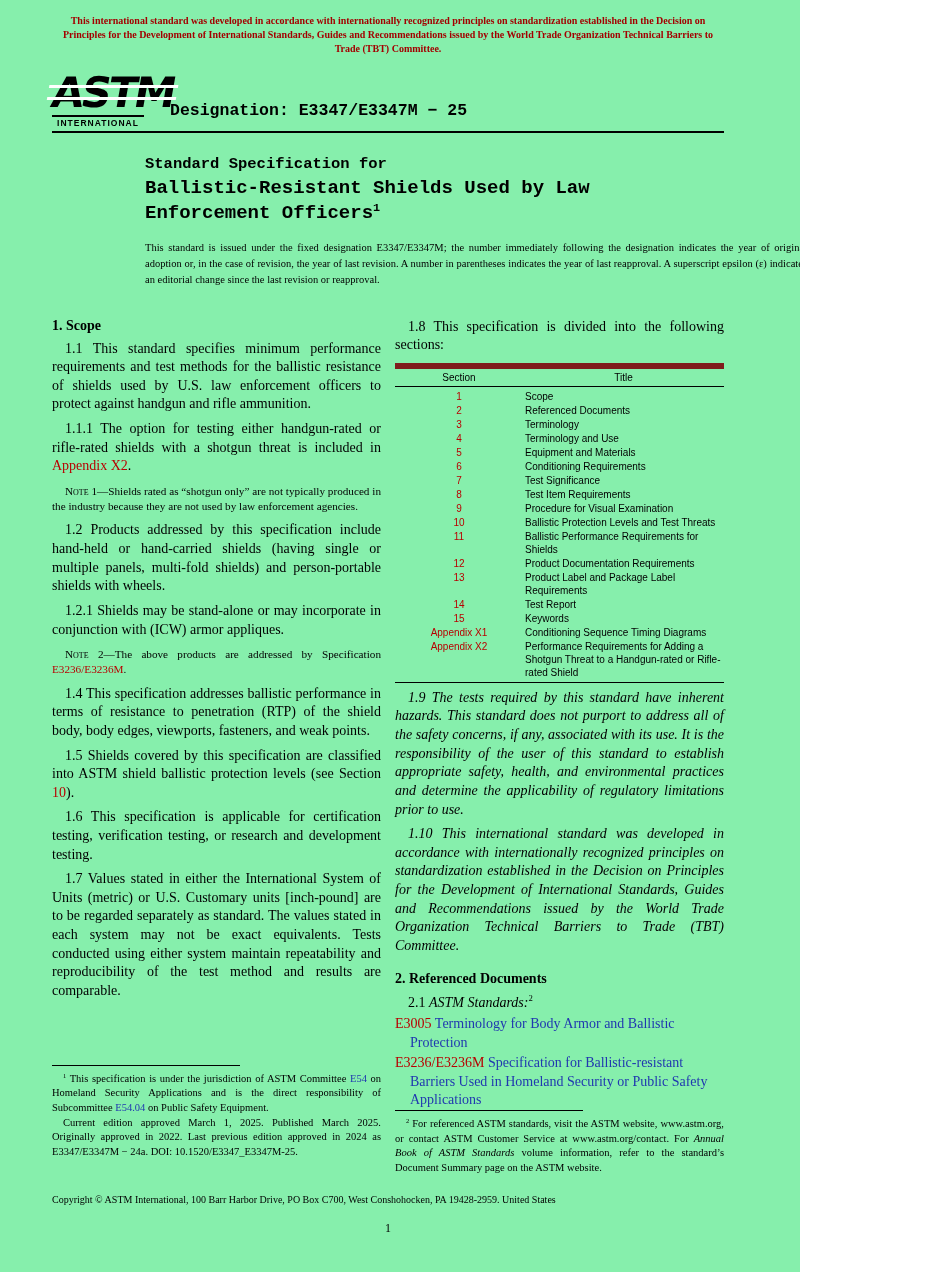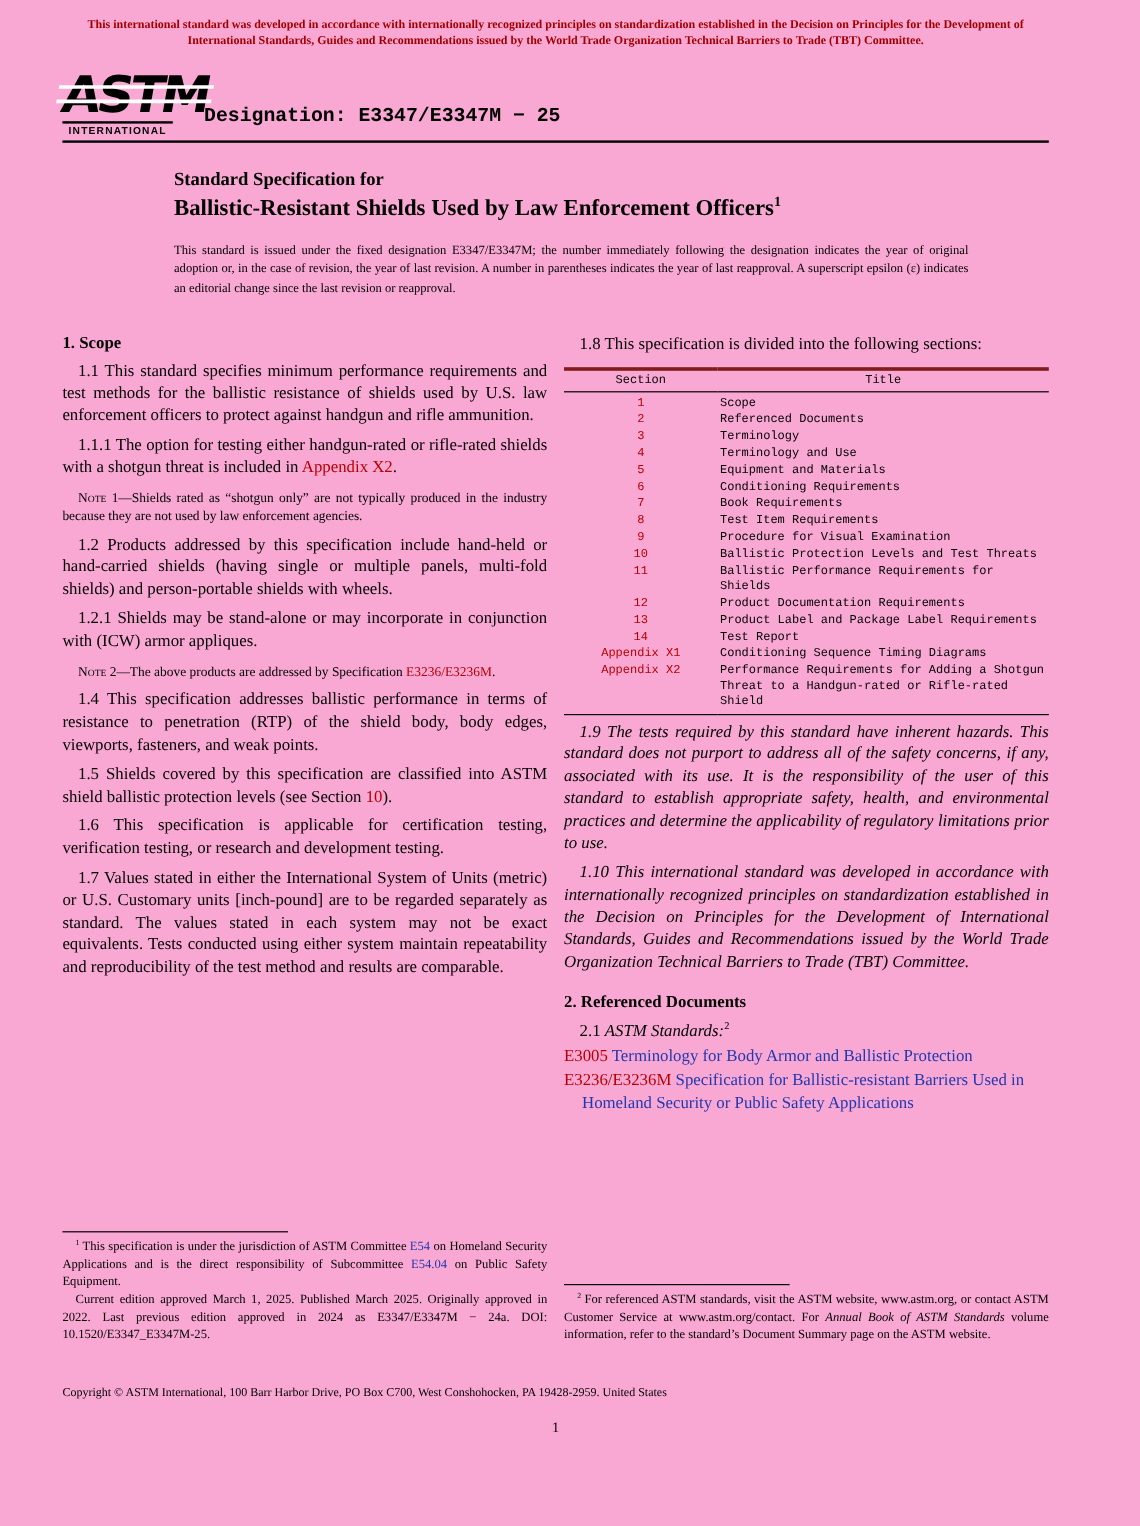--- a/index.html
+++ b/index.html
@@ -1,19 +1,19 @@
 <!DOCTYPE html>
 <html style="--notice_red: #a30000; --link_red: #b80000; --link_blue: #2038b0;"><head>
 <meta charset="utf-8">
 <style>
   * { margin: 0; padding: 0; box-sizing: border-box; }
   html, body { background: #ffffff; }
   body { font-family: "Liberation Serif", serif; color: #000; }
   .page {
-    width: 950px; height: 1272px; background: #f9a8d4;
+    width: 800px; height: 1272px; background: #86efac;
     position: relative; padding: 12px 76px 0 52px; overflow: hidden;
   }
 
   
   .tbt-notice {
     font-size: 10px; font-weight: bold; color: var(--notice_red, #a00000);
     text-align: center; line-height: 1.4; padding: 2px 6px 0 6px;
   }
 
   
@@ -37,21 +37,21 @@
     font-family: "Liberation Sans", sans-serif; font-weight: bold;
     font-size: 8.5px; letter-spacing: 1px; border-top: 2px solid #000;
     margin-top: 1px; padding-top: 1px;
   }
   .designation {
     margin-left: 26px; font-family: Liberation Mono, monospace;
     font-weight: bold; font-size: 16.5px; margin-top: 20px;
   }
 
   
-  .title-block { margin: 22px 0 0 93px; font-family: Liberation Serif, serif; font-weight: bold; }
+  .title-block { margin: 22px 0 0 93px; font-family: Liberation Mono, monospace; font-weight: bold; }
   .title-line1 { font-size: 15.5px; margin-bottom: 3px; }
   .title-line2 { font-size: 19px; width: 580px; line-height: 1.3; }
   .issuance {
     margin: 15px 0 0 93px; width: 662px; font-size: 10.5px;
     line-height: 1.5; text-align: justify;
   }
 
   
   .columns { display: flex; gap: 14px; margin-top: 26px; height: 846px; }
   .col { width: 410px; display: flex; flex-direction: column; }
@@ -69,22 +69,22 @@
   }
   .note-label { font-variant: small-caps; }
 
   .red { color: var(--link_red, #b30000); }
   .blue { color: var(--link_blue, #2038b0); }
   a { text-decoration: none; color: inherit; cursor: pointer; }
 
   
   table.toc {
     width: 100%; border-collapse: collapse; margin-top: 8px;
-    font-family: Liberation Mono, monospace; font-size: 10px; line-height: 1.3;
-    border-top: 3px solid #7f1d1d; border-bottom: 1px solid #000;
+    font-family: Liberation Sans, sans-serif; font-size: 10px; line-height: 1.3;
+    border-top: 6px solid #7f1d1d; border-bottom: 1px solid #000;
   }
   .toc th {
     font-weight: normal; border-bottom: 1px solid #000;
     padding: 2px 0; text-align: center;
   }
   .toc td { vertical-align: top; padding: 0.5px 2px; }
   .toc td.sec { width: 128px; text-align: center; }
   .toc td.ttl { text-align: left; }
   .toc tbody tr:first-child td { padding-top: 3px; }
   .toc tbody tr:last-child td { padding-bottom: 3px; }
@@ -192,21 +192,21 @@
           <tr>
               <td class="sec red">5</td>
               <td class="ttl">Equipment and Materials</td>
             </tr>
           <tr>
               <td class="sec red">6</td>
               <td class="ttl">Conditioning Requirements</td>
             </tr>
           <tr>
               <td class="sec red">7</td>
-              <td class="ttl">Book Requirements</td>
+              <td class="ttl">Test Significance</td>
             </tr>
           <tr>
               <td class="sec red">8</td>
               <td class="ttl">Test Item Requirements</td>
             </tr>
           <tr>
               <td class="sec red">9</td>
               <td class="ttl">Procedure for Visual Examination</td>
             </tr>
           <tr>
@@ -221,20 +221,24 @@
               <td class="sec red">12</td>
               <td class="ttl">Product Documentation Requirements</td>
             </tr>
           <tr>
               <td class="sec red">13</td>
               <td class="ttl">Product Label and Package Label Requirements</td>
             </tr>
           <tr>
               <td class="sec red">14</td>
               <td class="ttl">Test Report</td>
+            </tr>
+          <tr>
+              <td class="sec red">15</td>
+              <td class="ttl">Keywords</td>
             </tr>
           <tr>
               <td class="sec red">Appendix X1</td>
               <td class="ttl">Conditioning Sequence Timing Diagrams</td>
             </tr>
           <tr>
               <td class="sec red">Appendix X2</td>
               <td class="ttl">Performance Requirements for Adding a Shotgun Threat to a Handgun-rated or Rifle-rated Shield</td>
             </tr>
         </tbody>

